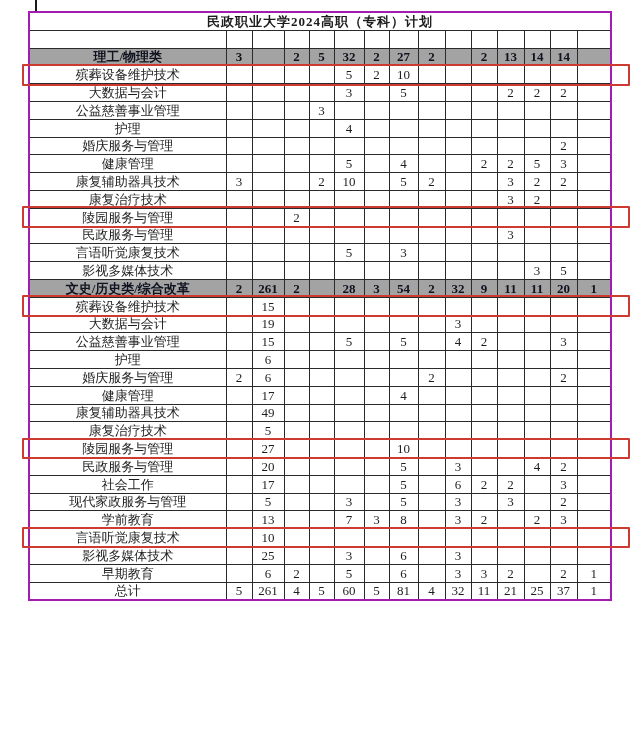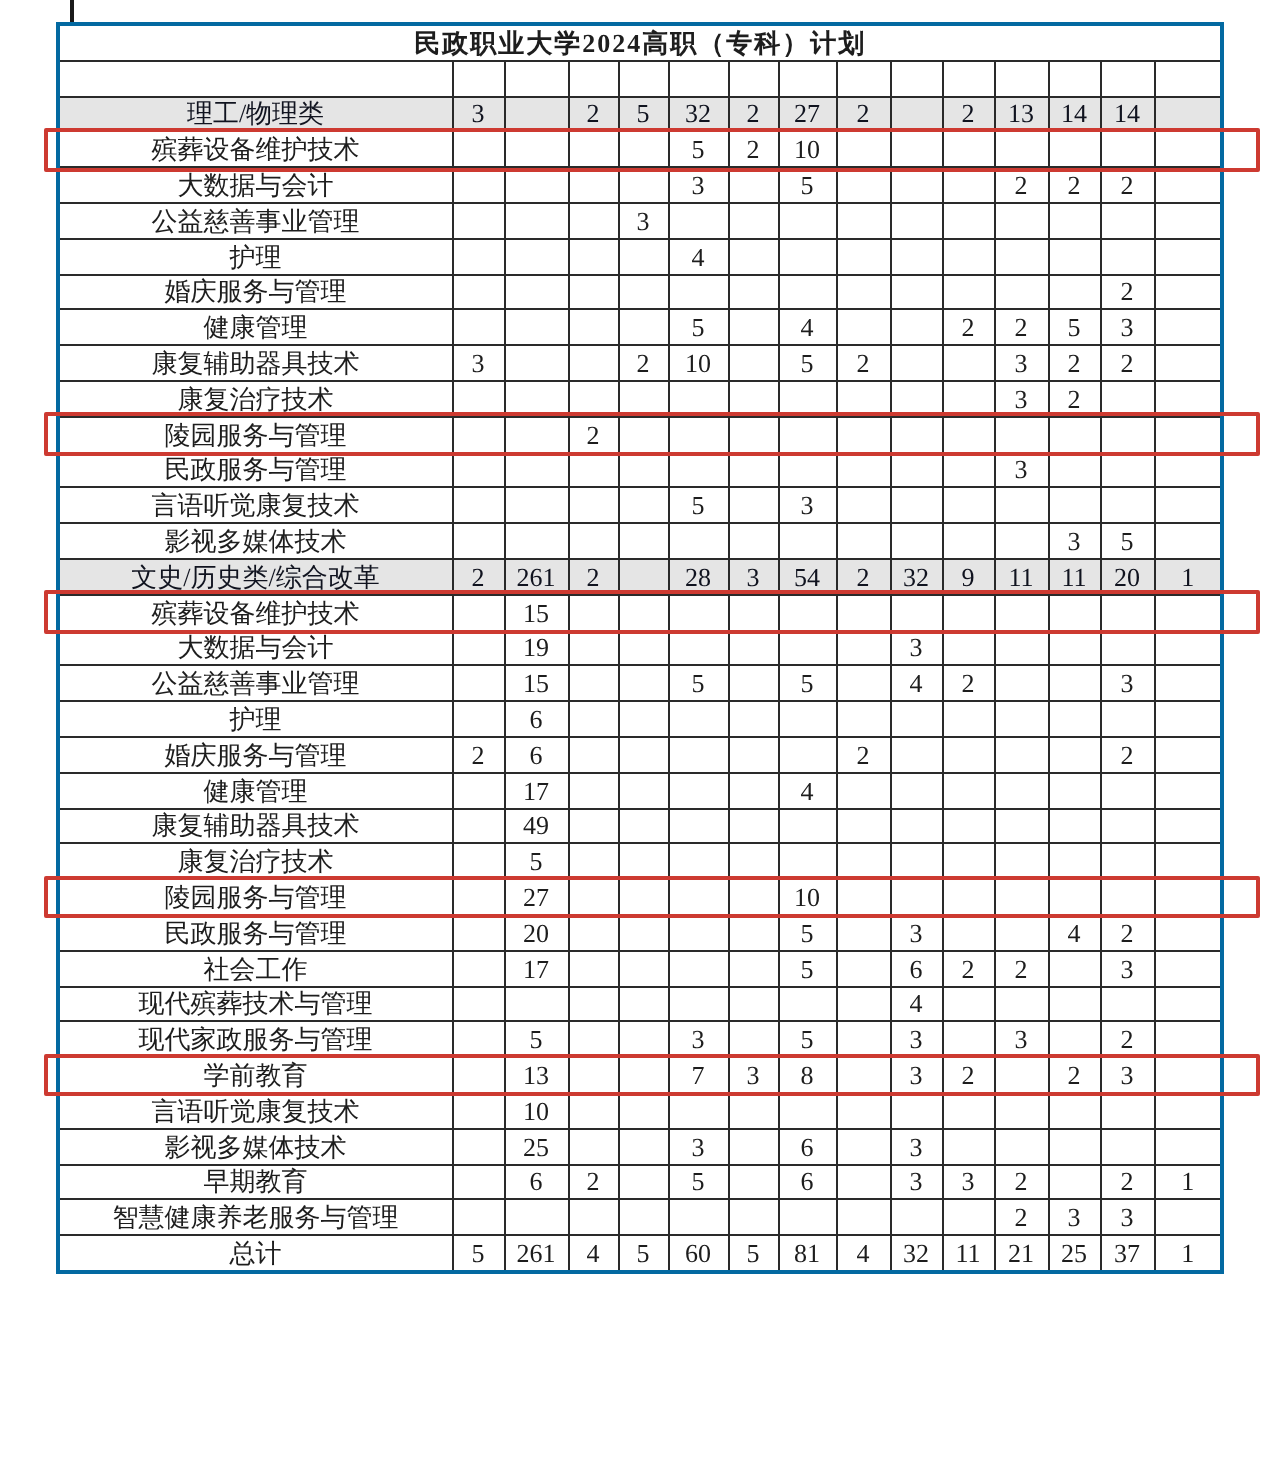--- a/index.html
+++ b/index.html
@@ -6,21 +6,21 @@
   body{
     width:637px;height:739px;position:relative;overflow:hidden;
     font-family:"Liberation Serif", serif;color:#1d1d1d;
   }
   #top-tick{
     position:absolute;left:35px;top:0;width:2px;height:11px;background:#1a1a1a;
   }
   #plan-table{
     position:absolute;left:28px;top:11px;width:582px;
     border-collapse:collapse;table-layout:fixed;
-    border:2px solid #0369a1;
+    border:2px solid #a21caf;
   }
   #plan-table td{
     border:1px solid #2a2a2a;
     padding:0;
     text-align:center;vertical-align:middle;
     font-size:13px;line-height:1;
     height:16.8px;
     overflow:hidden;white-space:nowrap;
   }
   td.title-cell{
@@ -31,21 +31,21 @@
     height:66px;font-weight:bold;font-size:13px;
   }
   tr.header-row td .vtxt{
     writing-mode:vertical-rl;text-orientation:upright;
     display:inline-block;letter-spacing:1px;line-height:1.05;
   }
   td.label{
     text-align:left;padding-left:4px;font-size:13px;
   }
   tr.section td{
-    background:#e5e5e5;font-weight:normal;color:#10131f;
+    background:#a3a3a3;font-weight:bold;color:#10131f;
   }
   .red-box{
     position:absolute;left:22px;width:608px;
     border:2px solid #cd3a31;border-radius:1px;
     box-sizing:border-box;background:transparent;
     pointer-events:none;
   }
 </style>
 </head>
 <body>
@@ -512,37 +512,20 @@
         <td>5</td>
         <td></td>
         <td>6</td>
         <td>2</td>
         <td>2</td>
         <td></td>
         <td>3</td>
         <td></td>
       </tr>
       <tr>
-        <td class="label">现代殡葬技术与管理</td>
-        <td></td>
-        <td></td>
-        <td></td>
-        <td></td>
-        <td></td>
-        <td></td>
-        <td></td>
-        <td></td>
-        <td>4</td>
-        <td></td>
-        <td></td>
-        <td></td>
-        <td></td>
-        <td></td>
-      </tr>
-      <tr>
         <td class="label">现代家政服务与管理</td>
         <td></td>
         <td>5</td>
         <td></td>
         <td></td>
         <td>3</td>
         <td></td>
         <td>5</td>
         <td></td>
         <td>3</td>
@@ -612,37 +595,20 @@
         <td>5</td>
         <td></td>
         <td>6</td>
         <td></td>
         <td>3</td>
         <td>3</td>
         <td>2</td>
         <td></td>
         <td>2</td>
         <td>1</td>
-      </tr>
-      <tr>
-        <td class="label">智慧健康养老服务与管理</td>
-        <td></td>
-        <td></td>
-        <td></td>
-        <td></td>
-        <td></td>
-        <td></td>
-        <td></td>
-        <td></td>
-        <td></td>
-        <td></td>
-        <td>2</td>
-        <td>3</td>
-        <td>3</td>
-        <td></td>
       </tr>
       <tr>
         <td class="label">总计</td>
         <td>5</td>
         <td>261</td>
         <td>4</td>
         <td>5</td>
         <td>60</td>
         <td>5</td>
         <td>81</td>

